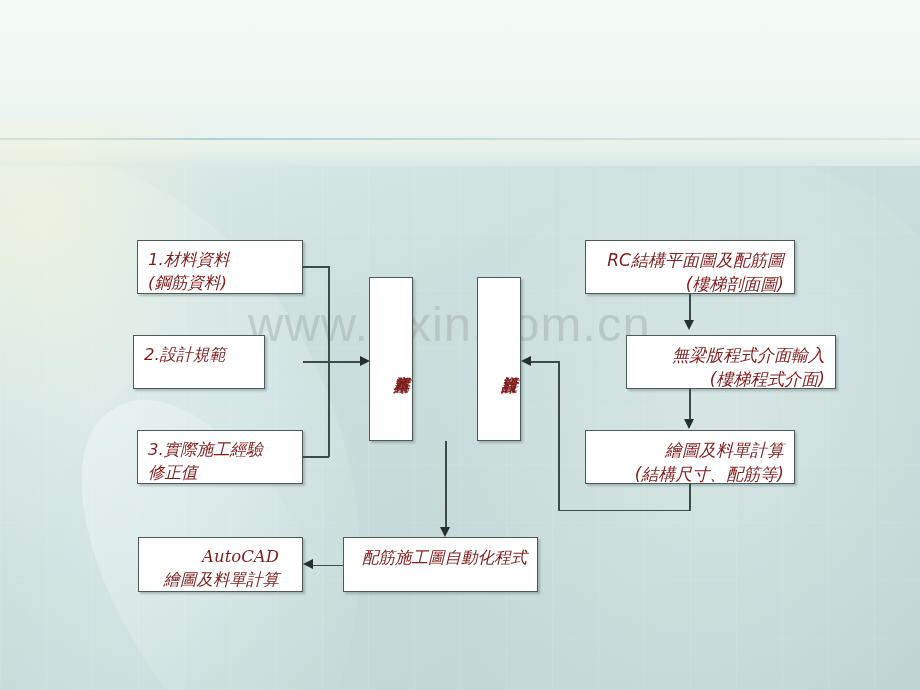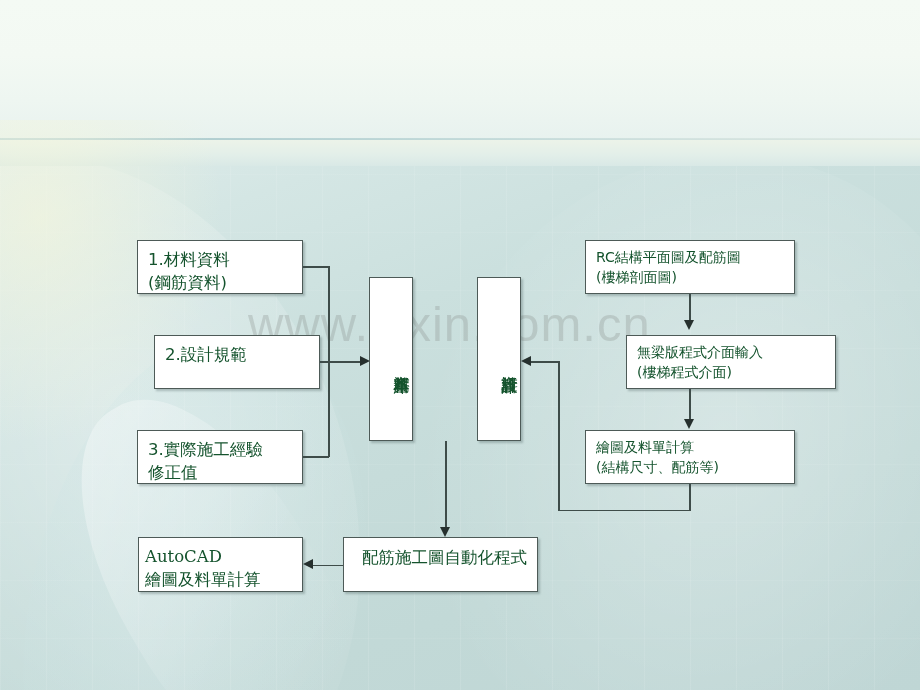--- a/index.html
+++ b/index.html
@@ -145,58 +145,59 @@
     font-family: "Liberation Sans", sans-serif;
   }
 
   
   .node {
     position: absolute;
     background: #ffffff;
     border: 1.6px solid #4d5a57;
     box-sizing: border-box;
     box-shadow: 2px 2px 2px rgba(60,80,78,0.30);
-    color: #14532d;
+    color: #7f1d1d;
     font-family: "DejaVu Sans", "Liberation Sans", sans-serif;
+    font-style: italic;
   }
   .node .txt {
     display: block;
     white-space: pre-line;
   }
   .node.left-box {
     padding: 7px 10px 0 10px;
     font-size: 16.5px;
     line-height: 1.42;
     text-align: left;
   }
   .node.right-box {
     padding: 7px 10px 16px 10px;
-    font-size: 14px;
+    font-size: 17px;
     line-height: 1.42;
-    text-align: left;
+    text-align: right;
   }
   .node.vert-box {
     padding: 8px 0 0 0;
     font-size: 16.5px;
     line-height: 1.30;
     text-align: center;
     writing-mode: vertical-rl;
     text-orientation: upright;
   }
   .node.bottom-center {
     padding: 8px 10px 0 18px;
     font-size: 16.5px;
     line-height: 1.42;
     text-align: right;
   }
   .node.autocad {
-    padding: 7px 4px 0 6px;
+    padding: 7px 23px 0 6px;
     font-size: 16.5px;
     line-height: 1.42;
-    text-align: left;
+    text-align: right;
     font-family: "DejaVu Serif", "Liberation Serif", serif;
   }
 
   
   .conn {
     position: absolute;
     background: #3e4c49;
   }
   .conn-h { height: 1.6px; }
   .conn-v { width: 1.6px; }
@@ -261,21 +262,21 @@
   <div class="conn conn-v" style="left:445px; top:441px; height:90px;"></div>
   <div class="arrow arrow-d" style="left:440px; top:527px;"></div>
 
   <div class="conn conn-h" style="left:312px; top:564.5px; width:31px;"></div>
   <div class="arrow arrow-l" style="left:303px; top:559px;"></div>
 
   <div class="node left-box" style="left:137px; top:240px; width:166px; height:54px;">
     <span class="txt">1.材料資料
  (鋼筋資料)</span>
   </div>
-  <div class="node left-box" style="left:154px; top:335px; width:166px; height:54px;">
+  <div class="node left-box" style="left:133px; top:335px; width:132px; height:54px;">
     <span class="txt">2.設計規範</span>
   </div>
   <div class="node left-box" style="left:137px; top:430px; width:166px; height:54px;">
     <span class="txt">3.實際施工經驗
  修正值</span>
   </div>
 
   <div class="node vert-box" style="left:369px; top:277px; width:44px; height:164px;">
     <span class="txt">基本資料庫</span>
   </div>

